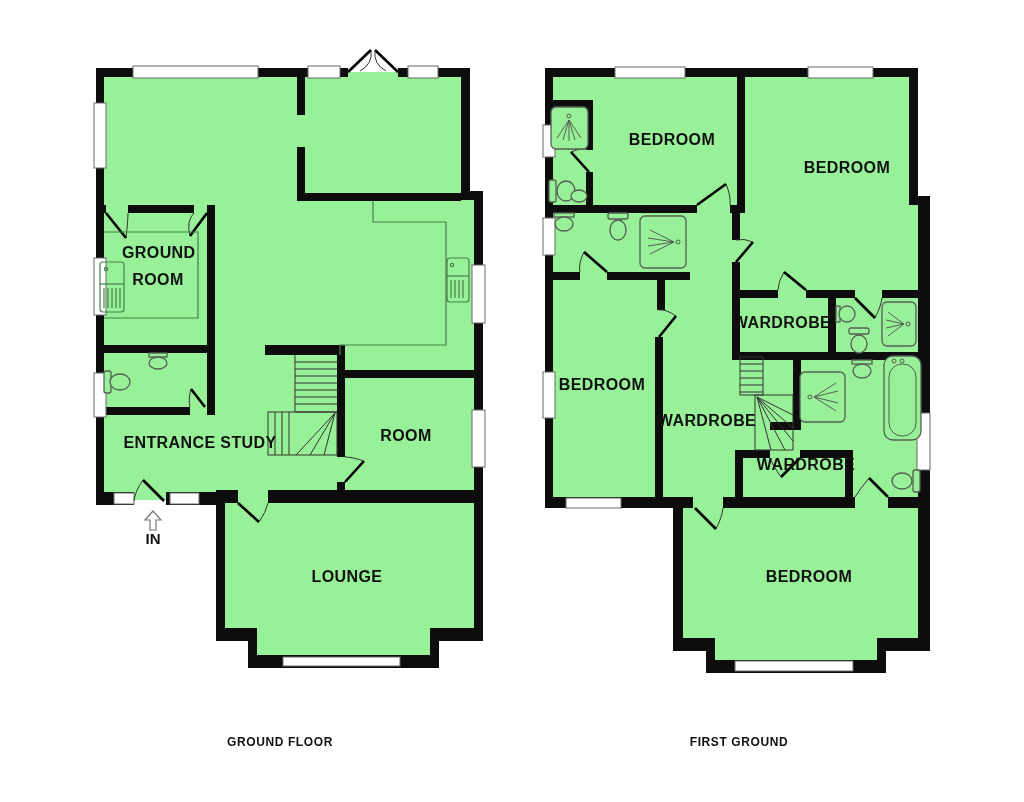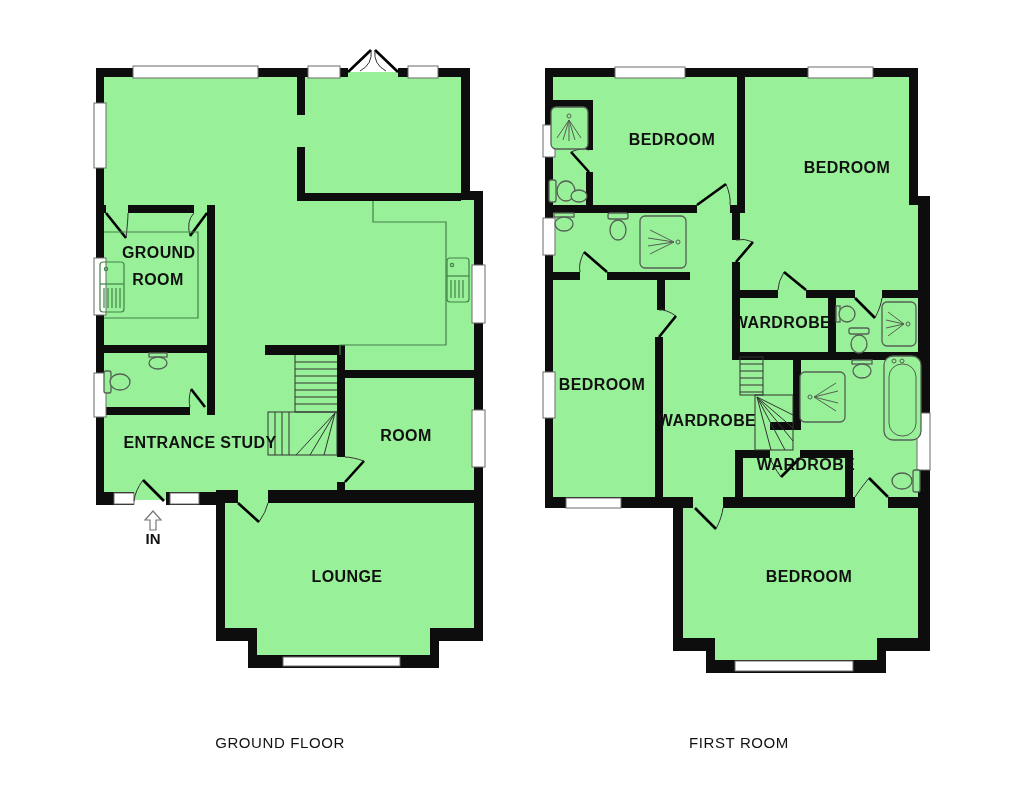--- a/index.html
+++ b/index.html
@@ -11,21 +11,21 @@
   .win{fill:var(--window-fill);stroke:var(--window-stroke);stroke-width:1;}
   .thin{stroke:var(--fixture);stroke-width:1.2;fill:none;}
   .san{stroke:var(--sanitary);stroke-width:1.3;fill:var(--floor-fill);}
   .sanl{stroke:var(--sanitary);stroke-width:1;fill:none;}
   .leaf{stroke:#000;stroke-width:2.6;fill:none;}
   .arc{stroke:#333;stroke-width:1;fill:none;}
   .stair{stroke:#333;stroke-width:1;fill:none;}
   .room-label{position:absolute;transform:translate(-50%,-50%);text-align:center;
       font-size:16px;font-weight:bold;color:var(--label);letter-spacing:.4px;line-height:1.7;}
   .nowrap{white-space:nowrap;}
-  .floor-title{position:absolute;transform:translate(-50%,-50%);font-size:15px;font-weight:normal;
+  .floor-title{position:absolute;transform:translate(-50%,-50%);font-size:12px;font-weight:bold;
       color:var(--label);letter-spacing:.6px;white-space:nowrap;}
   .in-label{position:absolute;transform:translate(-50%,-50%);font-size:15px;font-weight:bold;color:#111;}
 </style>
 </head>
 <body>
 
 <div id="stage">
 <svg id="plan-svg" width="1024" height="802" viewBox="0 0 1024 802">
 
   <g>
@@ -371,14 +371,14 @@
 
   <div class="room-label nowrap" style="left:672px;top:140px;">BEDROOM</div>
   <div class="room-label nowrap" style="left:847px;top:168px;">BEDROOM</div>
   <div class="room-label nowrap" style="left:602px;top:385px;">BEDROOM</div>
   <div class="room-label nowrap" style="left:707px;top:421px;">WARDROBE</div>
   <div class="room-label nowrap" style="left:782px;top:323px;">WARDROBE</div>
   <div class="room-label nowrap" style="left:806px;top:465px;">WARDROBE</div>
   <div class="room-label nowrap" style="left:809px;top:577px;">BEDROOM</div>
 
   <div class="floor-title" style="left:280px;top:742px;">GROUND FLOOR</div>
-  <div class="floor-title" style="left:739px;top:742px;">FIRST ROOM</div>
+  <div class="floor-title" style="left:739px;top:742px;">FIRST GROUND</div>
 </div>
 
 </body></html>

